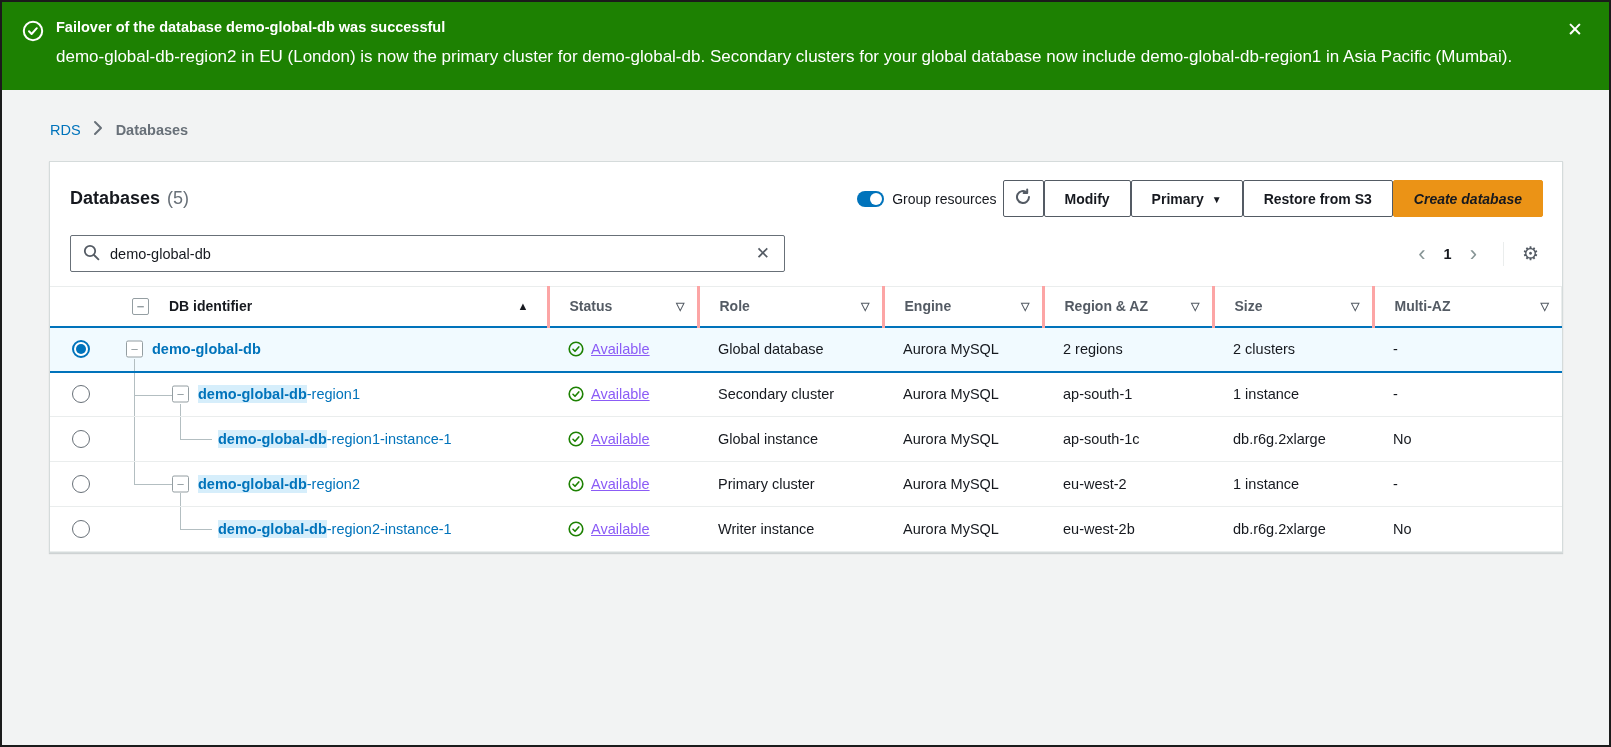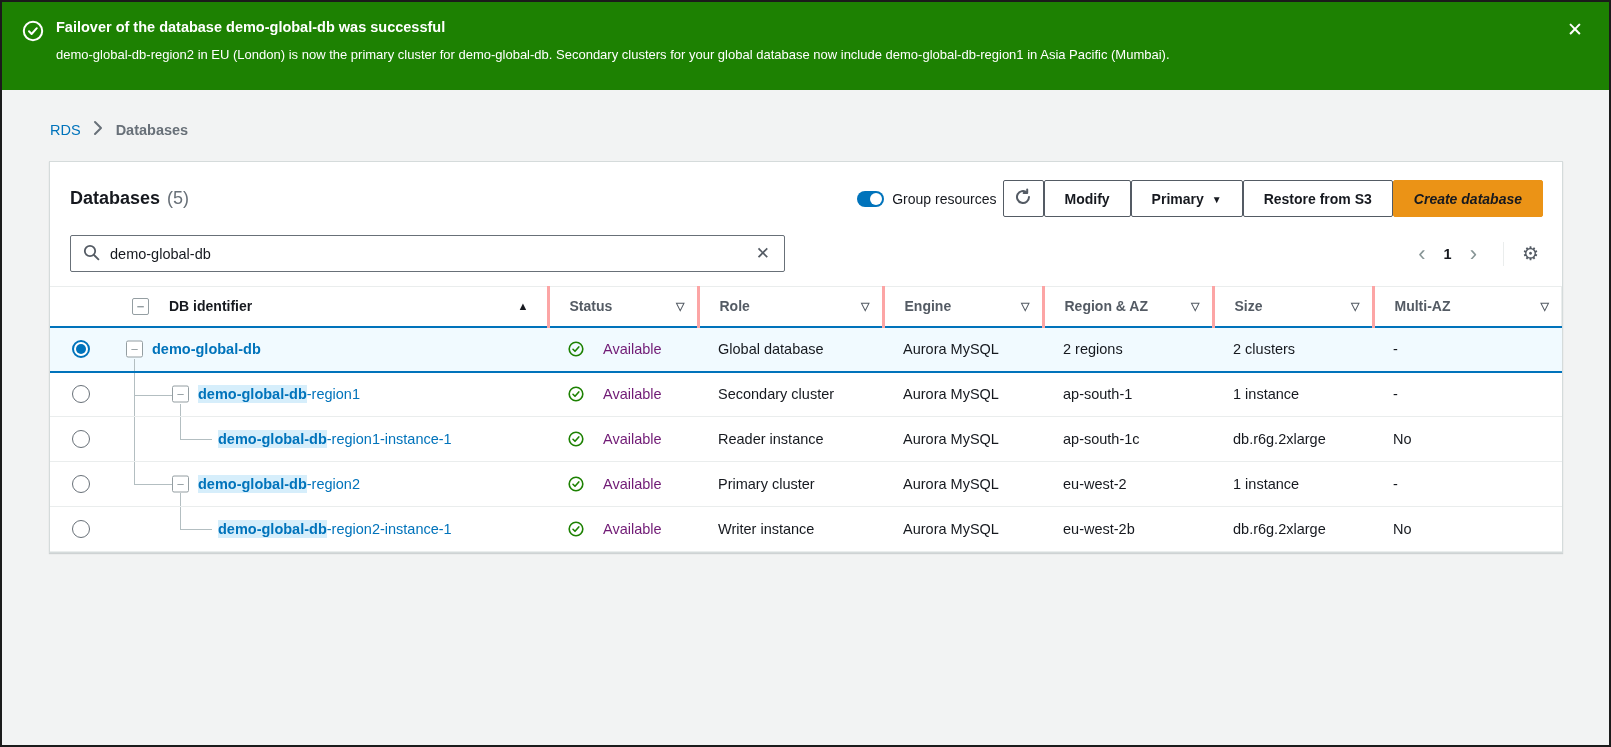--- a/index.html
+++ b/index.html
@@ -22,21 +22,21 @@
     background:#1d8102;
     color:#fff;
     padding:17px 24px 18px 20px;
     position:relative;
     min-height:88px;
   }
   .banner-row { display:flex; align-items:flex-start; }
   .banner-check { flex:0 0 auto; margin-top:1px; }
   .banner-texts { margin-left:12px; padding-right:60px; }
   .banner-title { font-weight:700; font-size:14.5px; }
-  .banner-msg { margin-top:12px; font-size:13px; }
+  .banner-msg { margin-top:12px; font-size:17px; }
   .banner-close {
     position:absolute; top:18px; right:26px;
     font-size:19px; line-height:1; color:#fff;
     cursor:pointer; font-weight:400;
     background:none; border:none;
   }
 
   
   .breadcrumb {
     display:flex; align-items:center; gap:12px;
@@ -196,21 +196,21 @@
     cursor:pointer; z-index:2;
   }
   .db-link {
     position:absolute; top:50%; transform:translateY(-50%);
     color:#0073bb; text-decoration:none; cursor:pointer;
     white-space:nowrap; z-index:2;
   }
   .db-match { font-weight:700; background:#d6eefb; padding:1px 0; }
   tr.selected .db-match { background:transparent; }
 
-  .status-cell { display:flex; align-items:center; gap:19px; color:#701a75; }
+  .status-cell { display:flex; align-items:center; gap:7px; color:#8b5cf6;text-decoration:underline; }
 
   .hdr-expander {
     width:17px; height:17px;
     border:1px solid #949ea2; border-radius:2px;
     background:#fff; color:#949ea2;
     font-size:13px; line-height:15px; text-align:center;
     cursor:pointer;
     display:inline-block; vertical-align:middle;
     margin:0 20px 0 20px;
   }
@@ -426,21 +426,21 @@
           </td>
           <td>
               <div class="status-cell">
             <svg width="16" height="16" viewBox="0 0 16 16" fill="none">
                   <circle cx="8" cy="8" r="6.8" stroke="#1d8102" stroke-width="1.6"></circle>
                   <path d="M5 8.3l2 2 3.8-4.4" stroke="#1d8102" stroke-width="1.6" fill="none" stroke-linecap="round" stroke-linejoin="round"></path>
                 </svg>
             <span>Available</span>
               </div>
             </td>
-          <td>Reader instance</td>
+          <td>Global instance</td>
           <td>Aurora MySQL</td>
           <td>ap-south-1c</td>
           <td>db.r6g.2xlarge</td>
           <td>No</td>
         </tr>
 
         <tr>
           <td class="td-sel">
               <div class="radio"></div>
             </td>

